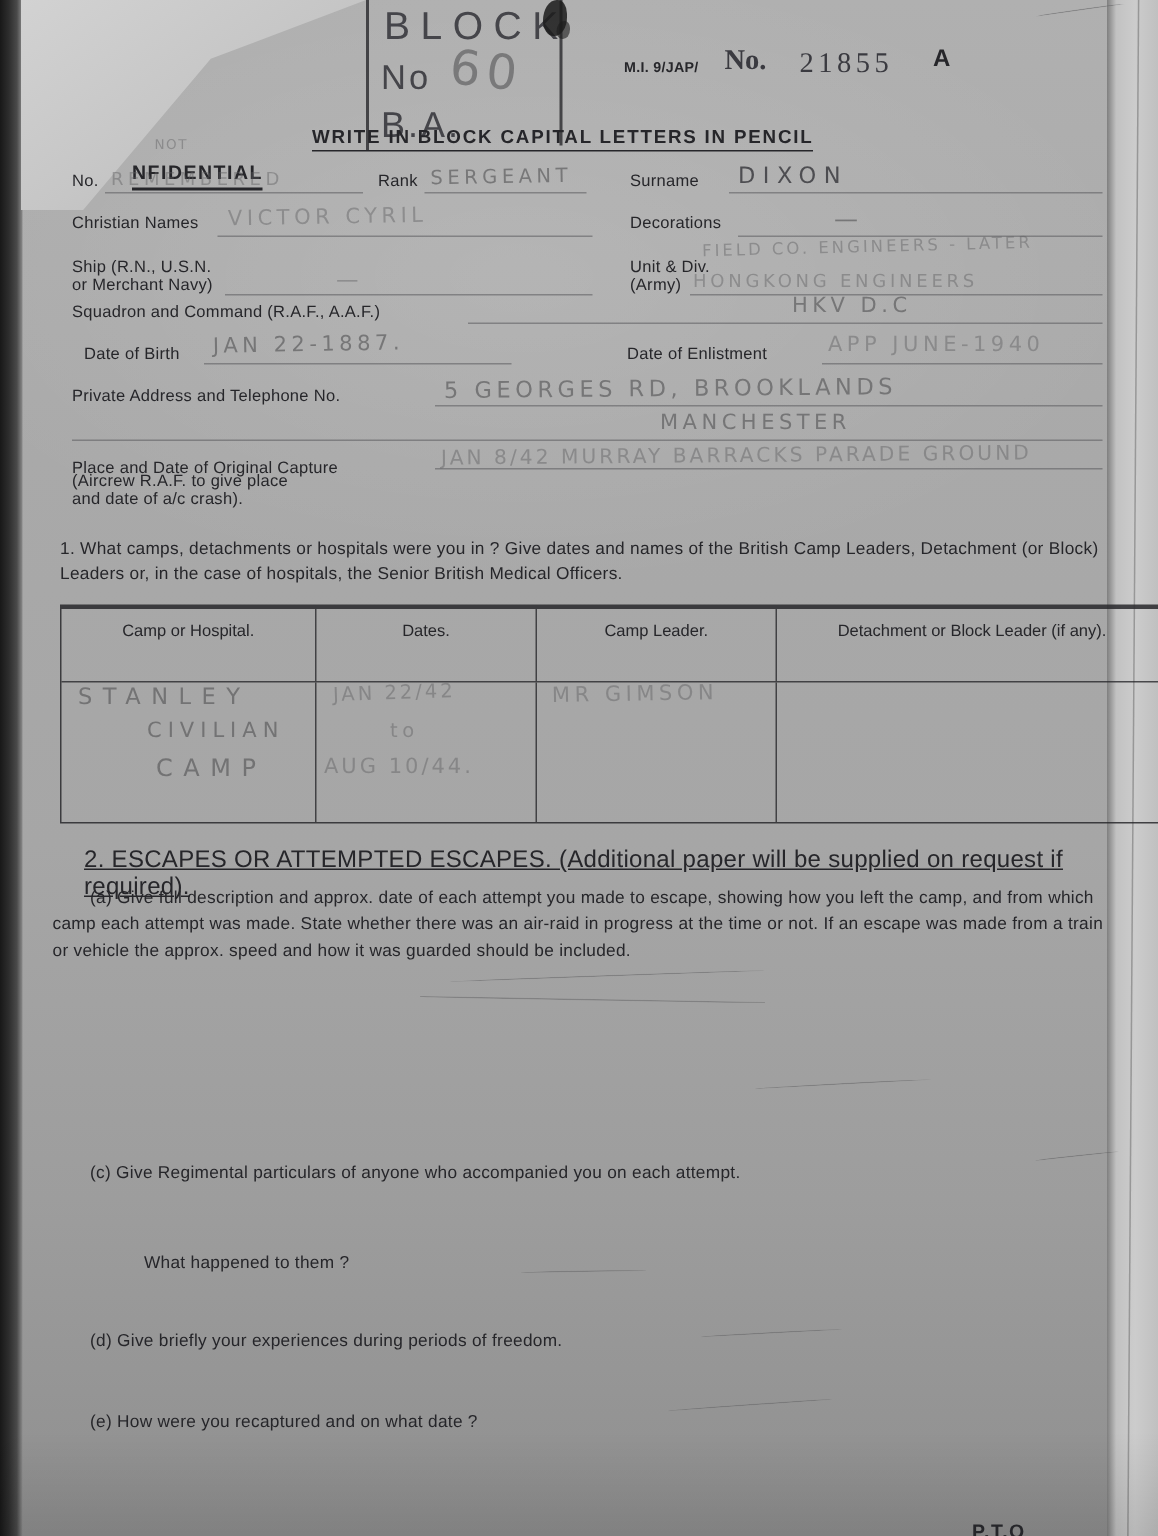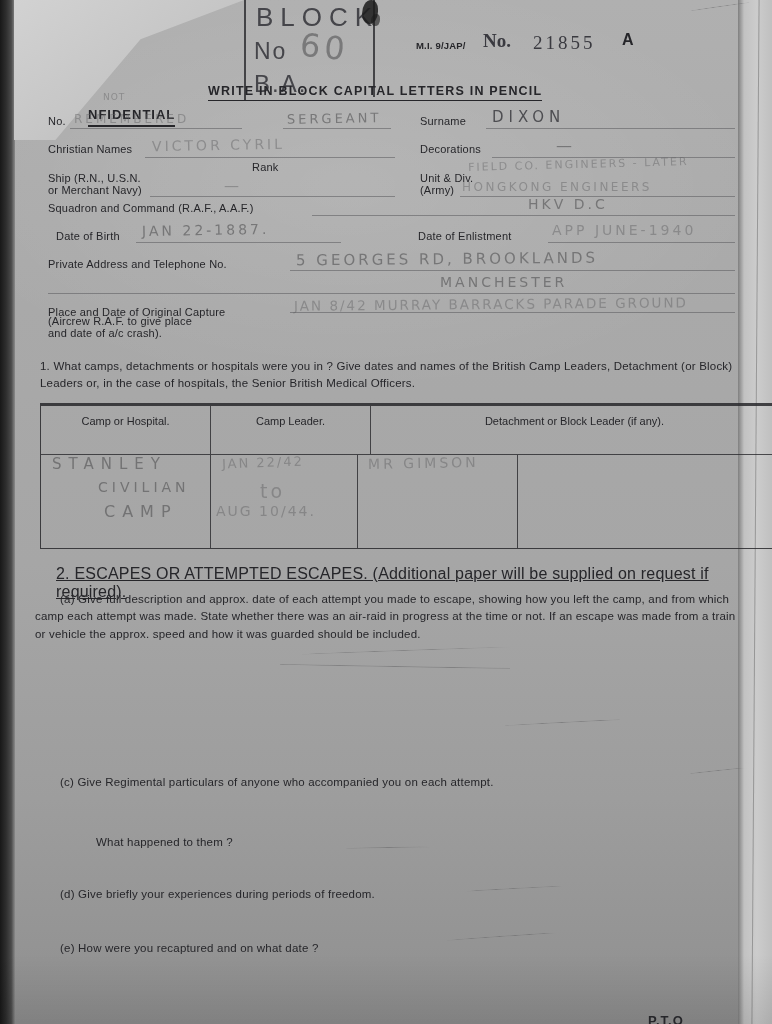--- a/index.html
+++ b/index.html
@@ -83,21 +83,21 @@
   <div class="stamp-serif" style="left:483px; top:30px; font-size:19px;">No.</div>
   <div class="stamp-serif" style="left:533px; top:32px; font-size:19px; letter-spacing:3px; font-weight:normal;">21855</div>
   <div class="print b" style="left:622px; top:31px; font-size:16px;">A</div>
 
   <div class="print b" style="left:208px; top:84px; font-size:12.5px; letter-spacing:1.2px; border-bottom:1.5px solid #26262a; padding-bottom:2px;">WRITE IN BLOCK CAPITAL LETTERS IN PENCIL</div>
 
   <div class="hw hw-faint" style="left:103px; top:92px; font-size:9px; letter-spacing:1px;">NOT</div>
   <div class="print" style="left:48px; top:115px;">No.</div>
   <div class="hw hw-faint" style="left:74px; top:112px; font-size:12px; letter-spacing:3px;">REMEMBERED</div>
   <div class="rule" style="left:70px; top:128px; width:172px;"></div>
-  <div class="print" style="left:252px; top:115px;margin-top:46px;">Rank</div>
+  <div class="print" style="left:252px; top:115px;">Rank</div>
   <div class="hw" style="left:287px; top:111px; font-size:13px; transform:rotate(-1deg);">SERGEANT</div>
   <div class="rule" style="left:283px; top:128px; width:108px;"></div>
   <div class="print" style="left:420px; top:115px;">Surname</div>
   <div class="hw hw-dark" style="left:492px; top:108px; font-size:15px; letter-spacing:5px;">DIXON</div>
   <div class="rule" style="left:486px; top:128px; width:249px;"></div>
 
   <div class="print" style="left:48px; top:143px;">Christian Names</div>
   <div class="hw hw-faint" style="left:152px; top:137px; font-size:14px; transform:rotate(-1deg);">VICTOR CYRIL</div>
   <div class="rule" style="left:145px; top:157px; width:250px;"></div>
   <div class="print" style="left:420px; top:143px;">Decorations</div>
@@ -135,36 +135,37 @@
   <div class="print" style="left:48px; top:315px;">(Aircrew R.A.F. to give place</div>
   <div class="print" style="left:48px; top:327px;">and date of a/c crash).</div>
   <div class="hw hw-faint" style="left:294px; top:296px; font-size:13.5px; letter-spacing:2px; transform:rotate(-0.5deg);">JAN 8/42 MURRAY BARRACKS PARADE GROUND</div>
   <div class="rule" style="left:290px; top:312px; width:445px;"></div>
 
   <div class="print para" style="left:40px; top:358px; width:700px; font-size:11.5px;">1.   What camps, detachments or hospitals were you in ?   Give dates and names of the British Camp Leaders, Detachment (or Block) Leaders or, in the case of hospitals, the Senior British Medical Officers.</div>
 
   <div class="camp-table">
     <div class="tr head">
       <div class="td c1">Camp or Hospital.</div>
+      <div class="td c2">Dates.</div>
       <div class="td c3">Camp Leader.</div>
       <div class="td c4" style="padding-left:14px; padding-right:14px;">Detachment or Block Leader (if any).</div>
     </div>
     <div class="tr body">
       <div class="td c1"></div>
       <div class="td c2"></div>
       <div class="td c3"></div>
       <div class="td c4"></div>
     </div>
   </div>
 
   <div class="hw" style="left:52px; top:455px; font-size:15px; letter-spacing:7px;">STANLEY</div>
   <div class="hw" style="left:98px; top:479px; font-size:14px; letter-spacing:4px;">CIVILIAN</div>
   <div class="hw" style="left:104px; top:502px; font-size:16px; letter-spacing:7px;">CAMP</div>
   <div class="hw hw-faint" style="left:222px; top:455px; font-size:13px; letter-spacing:2px; transform:rotate(-2deg);">JAN 22/42</div>
-  <div class="hw hw-faint" style="left:260px; top:480px; font-size:19px;">to</div>
+  <div class="hw hw-faint" style="left:260px; top:480px; font-size:13px;">to</div>
   <div class="hw hw-faint" style="left:216px; top:503px; font-size:14px; letter-spacing:2px;">AUG 10/44.</div>
   <div class="hw hw-faint" style="left:368px; top:455px; font-size:14px; letter-spacing:3px; transform:rotate(-1deg);">MR GIMSON</div>
 
   <div class="print" style="left:56px; top:565px; font-size:16px;text-decoration:underline;">2.   ESCAPES OR ATTEMPTED ESCAPES.   (Additional paper will be supplied on request if required).</div>
   <div class="print para" style="left:35px; top:591px; width:705px; font-size:11.5px; text-indent:25px;">(a)  Give full description and approx. date of each attempt you made to escape, showing how you left the camp, and from which camp each attempt was made.   State whether there was an air-raid in progress at the time or not.   If an escape was made from a train or vehicle the approx. speed and how it was guarded should be included.</div>
 
   <div class="pencil-stroke" style="left:300px; top:650px; width:210px; transform:rotate(-2deg);"></div>
   <div class="pencil-stroke" style="left:280px; top:666px; width:230px; transform:rotate(1deg); border-radius:0 0 100% 100%/0 0 100% 100%;"></div>
 
   <div class="pencil-stroke" style="left:503px; top:722px; width:118px; transform:rotate(-3deg);"></div>

